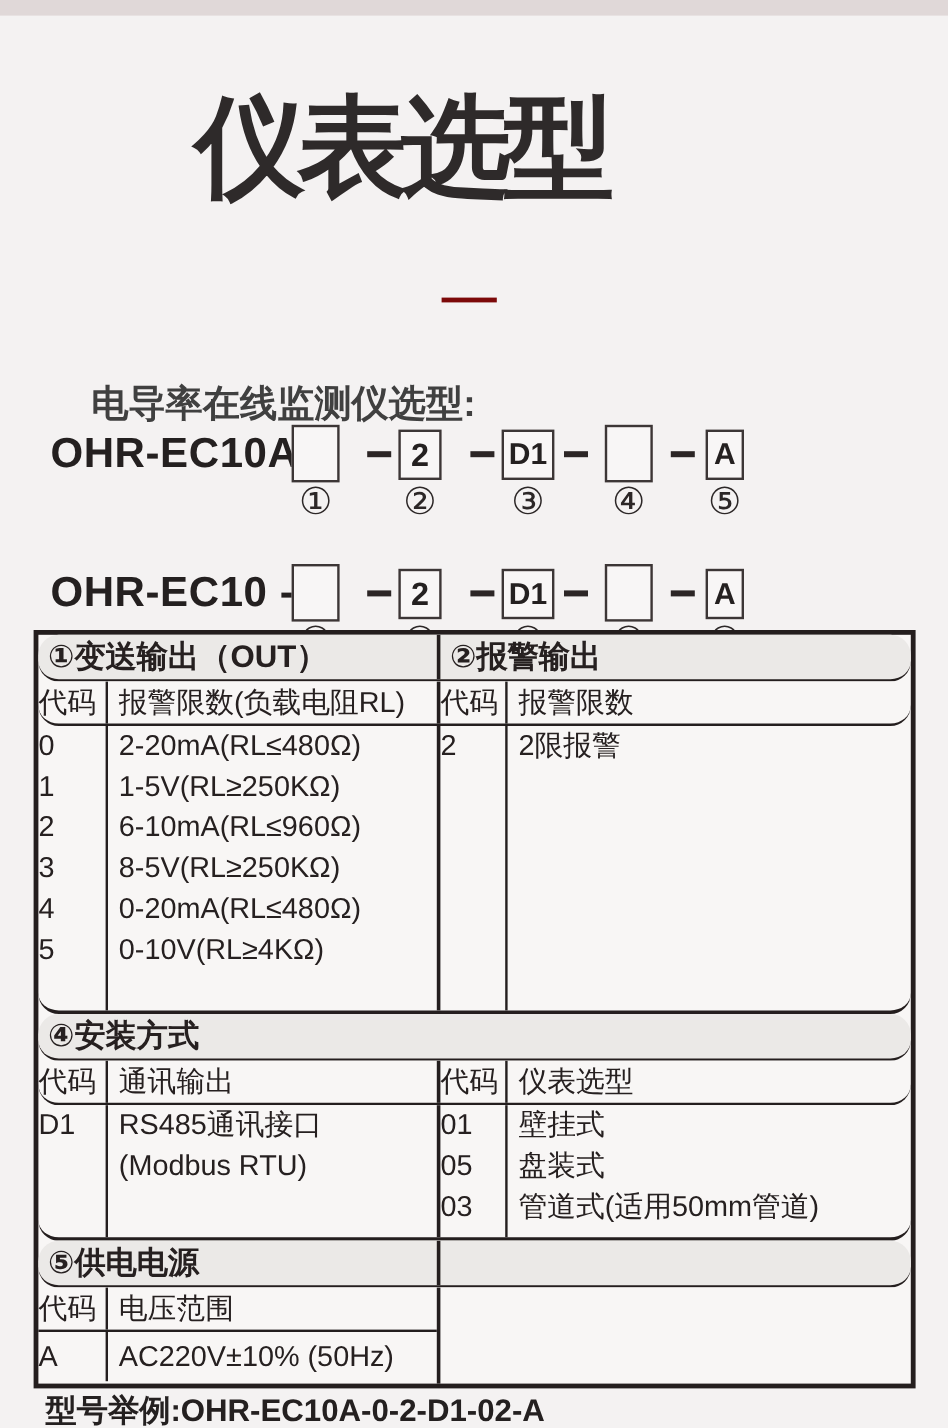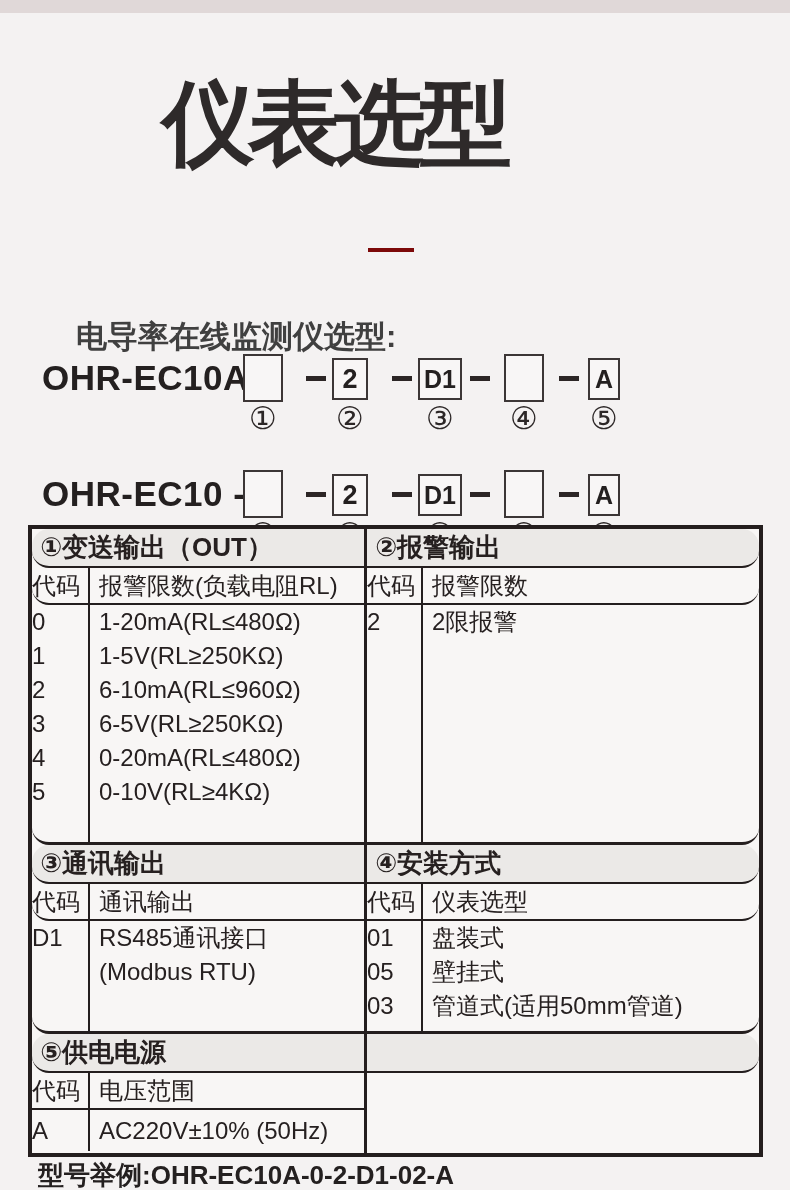--- a/index.html
+++ b/index.html
@@ -134,40 +134,39 @@
     <div class="hl">
       <div class="codecol">
         <div class="cline">0</div>
         <div class="cline">1</div>
         <div class="cline">2</div>
         <div class="cline">3</div>
         <div class="cline">4</div>
         <div class="cline">5</div>
       </div>
       <div class="desccol">
-        <div class="cline">1-20mA(RL≤480Ω)</div>
+        <div class="cline">2-20mA(RL≤480Ω)</div>
         <div class="cline">1-5V(RL≥250KΩ)</div>
         <div class="cline">6-10mA(RL≤960Ω)</div>
-        <div class="cline">6-5V(RL≥250KΩ)</div>
+        <div class="cline">8-5V(RL≥250KΩ)</div>
         <div class="cline">0-20mA(RL≤480Ω)</div>
         <div class="cline">0-10V(RL≥4KΩ)</div>
       </div>
     </div>
     <div class="hr">
       <div class="codecol rt">
         <div class="cline">2</div>
       </div>
       <div class="desccol">
         <div class="cline">2限报警</div>
       </div>
     </div>
   </div>
 
   <div class="row band">
-    <div class="hl">③通讯输出</div>
     <div class="hr">④安装方式</div>
   </div>
 
   <div class="row sub">
     <div class="hl">
       <div class="codecol">代码</div>
       <div class="desccol">通讯输出</div>
     </div>
     <div class="hr">
       <div class="codecol rt">代码</div>
@@ -185,22 +184,22 @@
         <div class="cline">(Modbus RTU)</div>
       </div>
     </div>
     <div class="hr">
       <div class="codecol rt">
         <div class="cline">01</div>
         <div class="cline">05</div>
         <div class="cline">03</div>
       </div>
       <div class="desccol">
+        <div class="cline">壁挂式</div>
         <div class="cline">盘装式</div>
-        <div class="cline">壁挂式</div>
         <div class="cline">管道式(适用50mm管道)</div>
       </div>
     </div>
   </div>
 
   <div class="row band">
     <div class="hl">⑤供电电源</div>
     <div class="hr"></div>
   </div>
 

